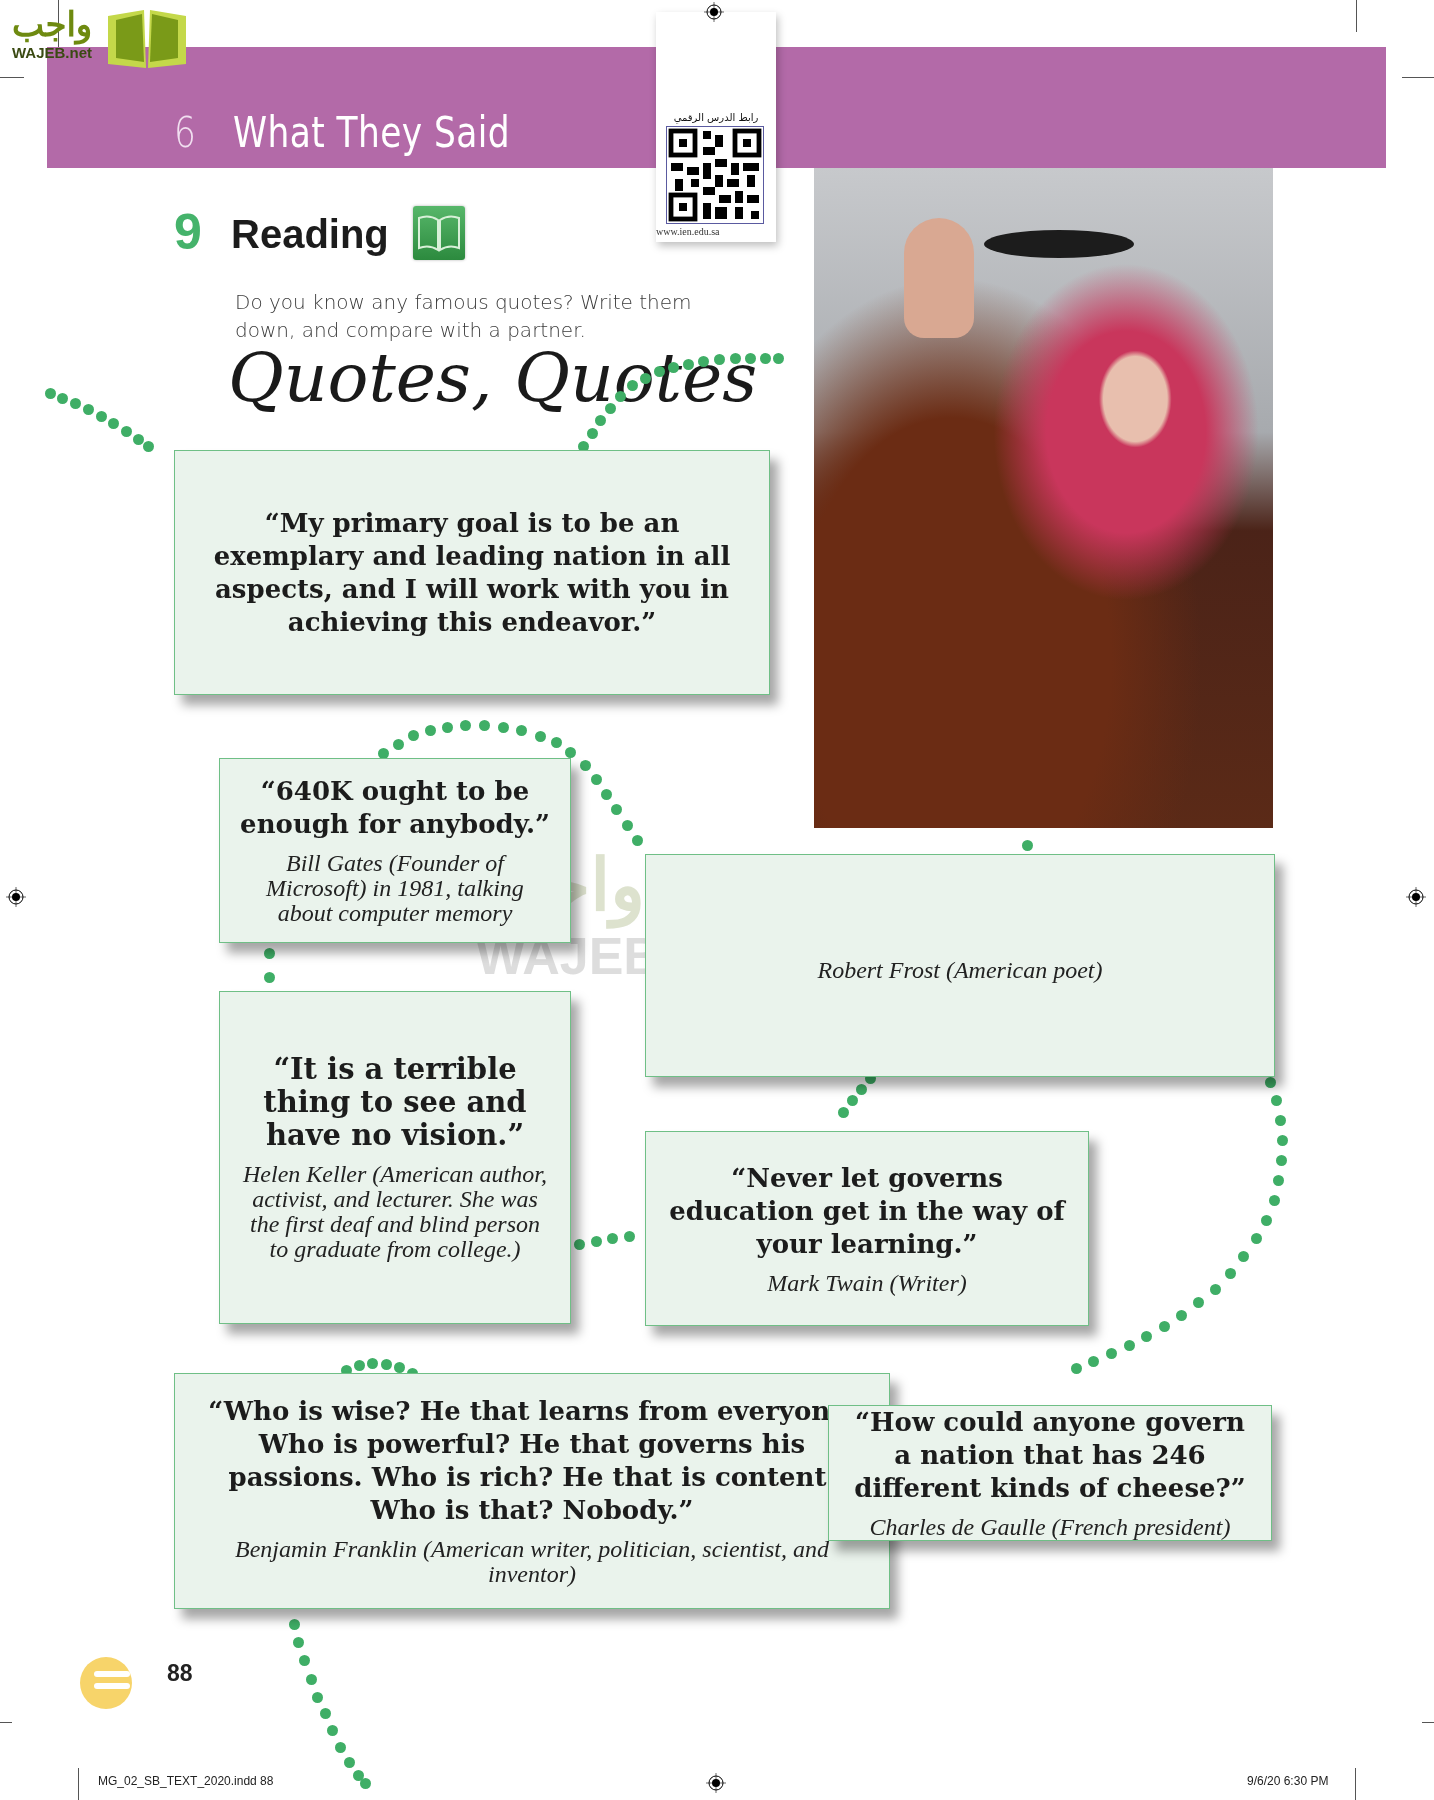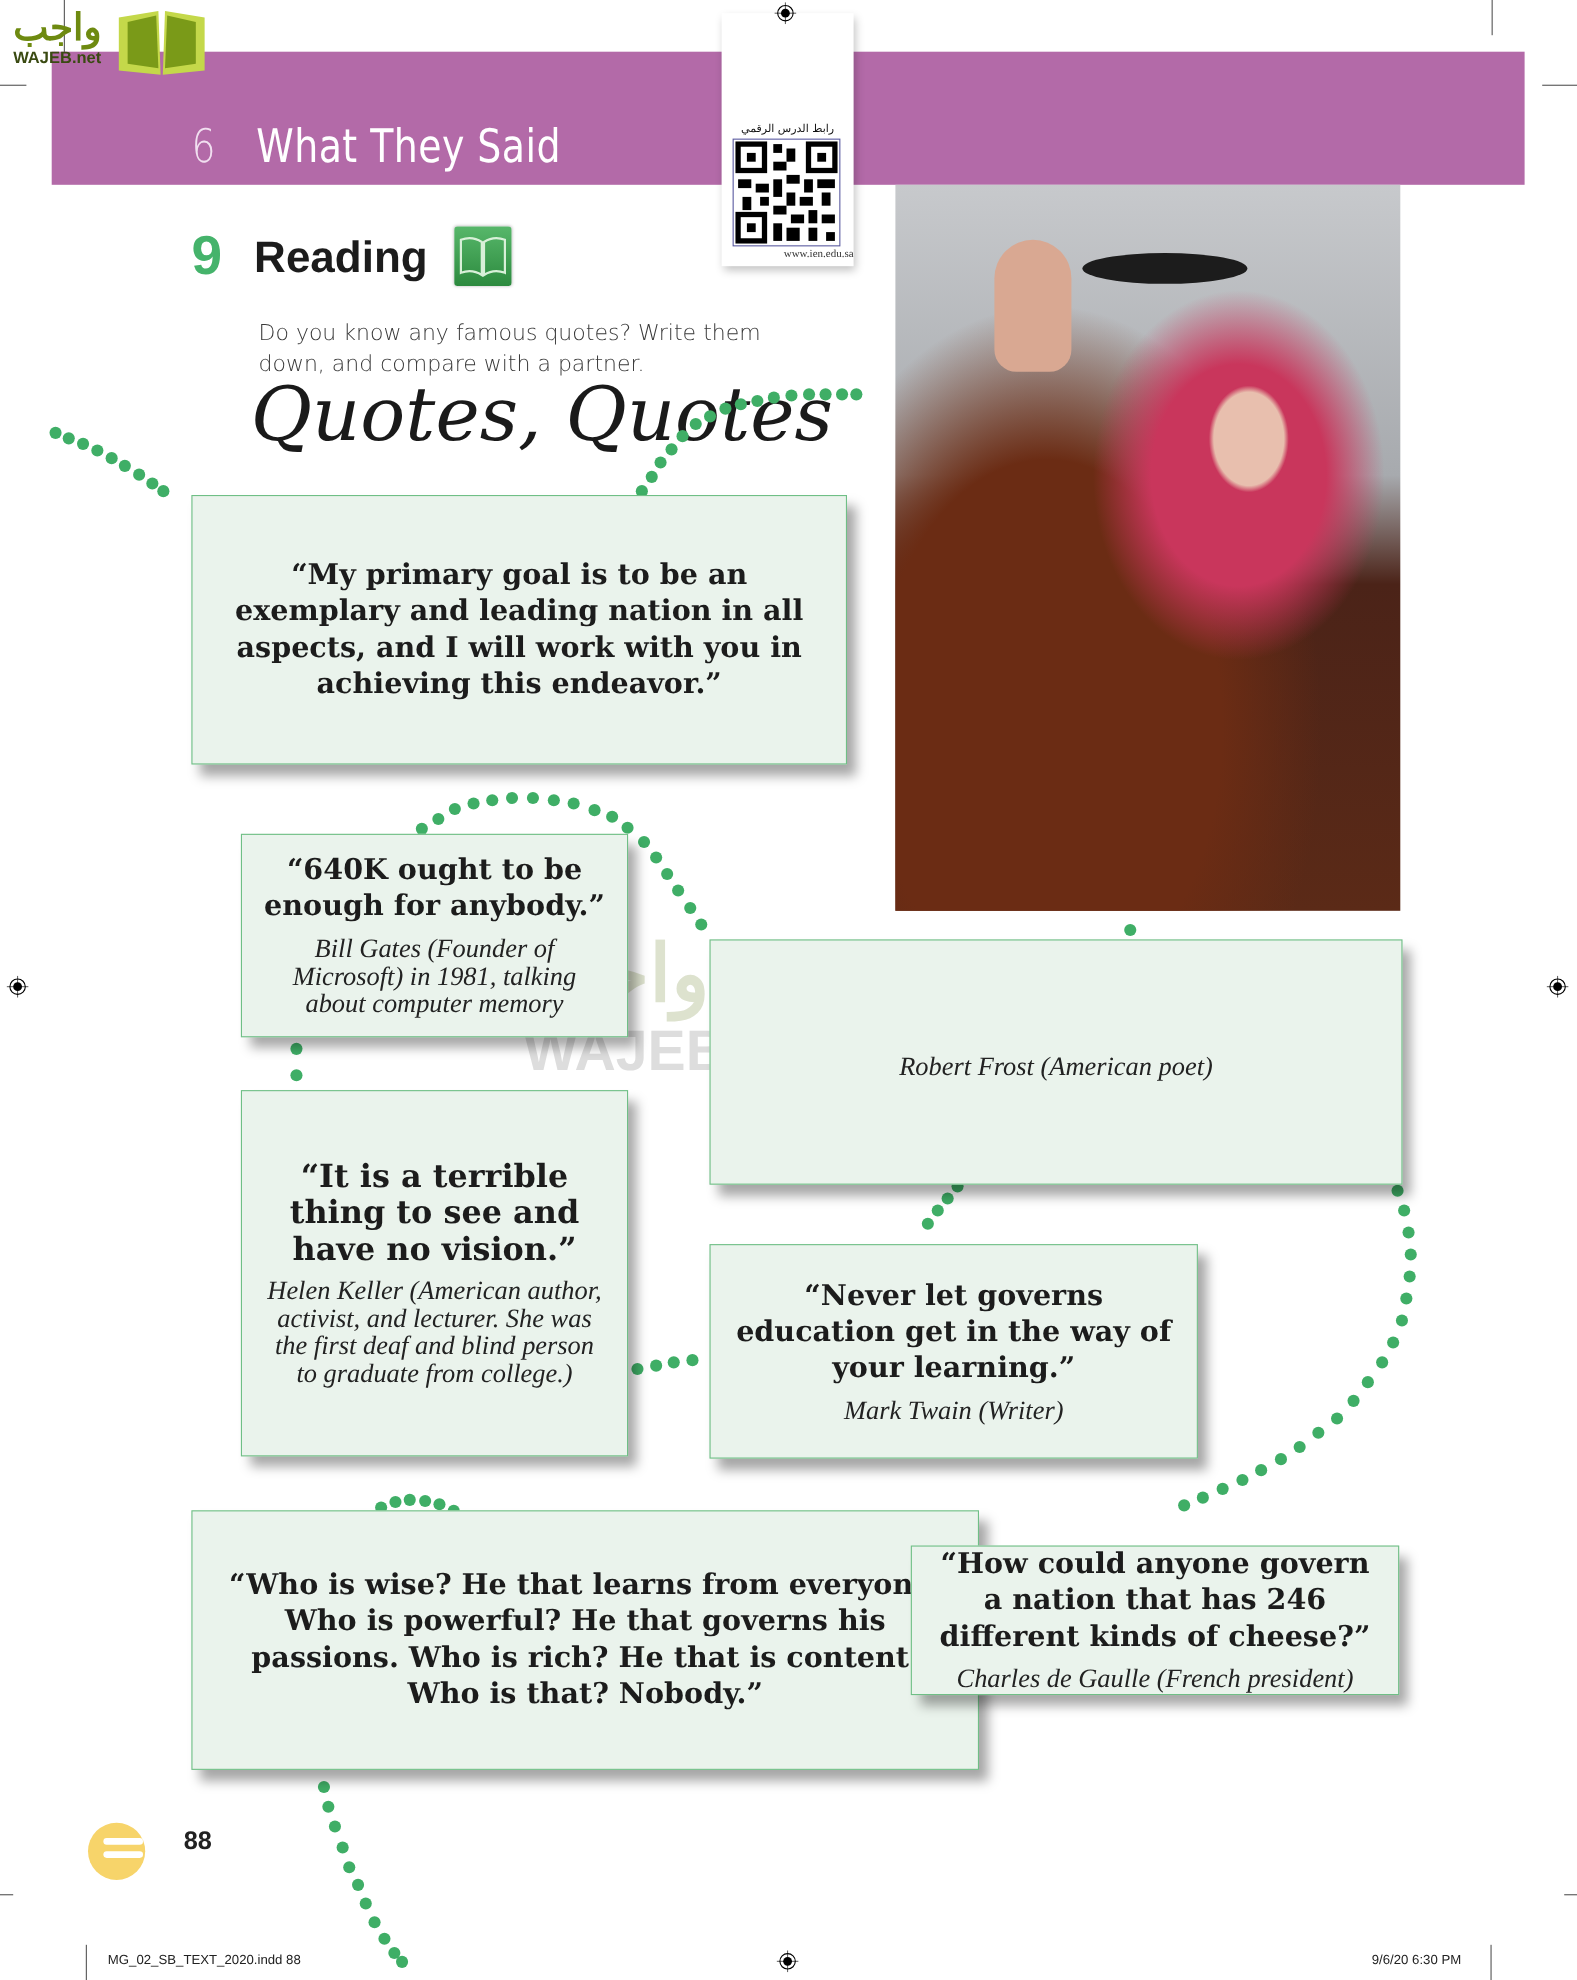--- a/index.html
+++ b/index.html
@@ -5,21 +5,21 @@
   html, body { margin:0; padding:0; }
   body { width:1434px; height:1800px; position:relative; background:#ffffff; overflow:hidden; font-family:"Liberation Sans", sans-serif; }
   .abs { position:absolute; }
   .crop-line { position:absolute; background:#555; }
   .header-bar { left:47px; top:47px; width:1339px; height:121px; background:#b36aa8; }
   .unit-num { left:174px; top:108px; font-size:42px; color:#f1dff0; font-family:"DejaVu Sans", sans-serif; font-weight:300; transform:scaleX(0.82); transform-origin:left; }
   .unit-title { left:233px; top:108px; font-size:42px; color:#ffffff; font-family:"DejaVu Sans", sans-serif; transform:scaleX(0.82); transform-origin:left; letter-spacing:0.5px; }
   .qr-card { left:656px; top:12px; width:120px; height:230px; background:#fff; box-shadow:2px 4px 8px rgba(0,0,0,0.25); }
   .qr-caption { left:0; top:100px; width:120px; text-align:center; font-size:10px; color:#111; font-family:"DejaVu Sans", sans-serif; }
   .qr-box { left:10px; top:114px; width:98px; height:98px; border:1px solid #5a5aa0; box-sizing:border-box; background:#fff; }
-  .qr-url { left:0; top:214px; width:120px; text-align:right; font-size:10px; color:#333; font-family:"Liberation Serif", serif; }
+  .qr-url { left:0; top:214px; width:120px; text-align:left; font-size:10px; color:#333; font-family:"Liberation Serif", serif; }
   .sec-num { left:174px; top:203px; font-size:50px; font-weight:bold; color:#45b36b; }
   .sec-title { left:231px; top:212px; font-size:40px; font-weight:bold; color:#1c1c1c; }
   .book-icon { left:413px; top:206px; width:52px; height:54px; background:linear-gradient(#57b76a,#2c8a3e); border-radius:3px; box-shadow:0 0 3px rgba(0,0,0,0.3); }
   .instruction { left:235px; top:288px; width:500px; font-size:20px; line-height:28px; color:#3a3a3a; font-family:"DejaVu Sans", sans-serif; font-weight:200; }
   .main-title { left:228px; top:338px; font-size:68px; font-style:italic; color:#1a1a1a; font-family:"DejaVu Serif", serif; }
   .photo { left:814px; top:168px; width:459px; height:660px; overflow:hidden;
            background: radial-gradient(ellipse at 70% 35%, #e8bfae 0 7%, transparent 8%),
                        radial-gradient(ellipse at 68% 40%, #c9365c 0 18%, transparent 30%),
                        radial-gradient(ellipse at 30% 75%, #6b2c14 0 35%, transparent 55%),
                        linear-gradient(180deg,#c7c9cc 0%,#a7aaae 40%,#4b2318 55%,#5b2a17 100%); }
@@ -240,20 +240,21 @@
   <div class="qauthor">Helen Keller (American author, activist, and lecturer. She was the first deaf and blind person to graduate from college.)</div>
 </div>
 
 <div class="qbox" style="left:645px;top:1131px;width:444px;height:195px;">
   <div class="qtext">“Never let governs education get in the way of your learning.”</div>
   <div class="qauthor">Mark Twain (Writer)</div>
 </div>
 
 <div class="qbox" style="left:174px;top:1373px;width:716px;height:236px;">
   <div class="qtext">“Who is wise? He that learns from everyone. Who is powerful? He that governs his passions. Who is rich? He that is content. Who is that? Nobody.”</div>
+  <div class="qauthor">Benjamin Franklin (American writer, politician, scientist, and inventor)</div>
 </div>
 
 <div class="qbox" style="left:828px;top:1405px;width:444px;height:136px;">
   <div class="qtext">“How could anyone govern a nation that has 246 different kinds of cheese?”</div>
   <div class="qauthor">Charles de Gaulle (French president)</div>
 </div>
 
 <svg class="reg" style="left:6px;top:887px;" viewBox="0 0 20 20">
     <circle cx="10" cy="10" r="7" fill="none" stroke="#000"></circle>
     <circle cx="10" cy="10" r="4" fill="#000"></circle>

